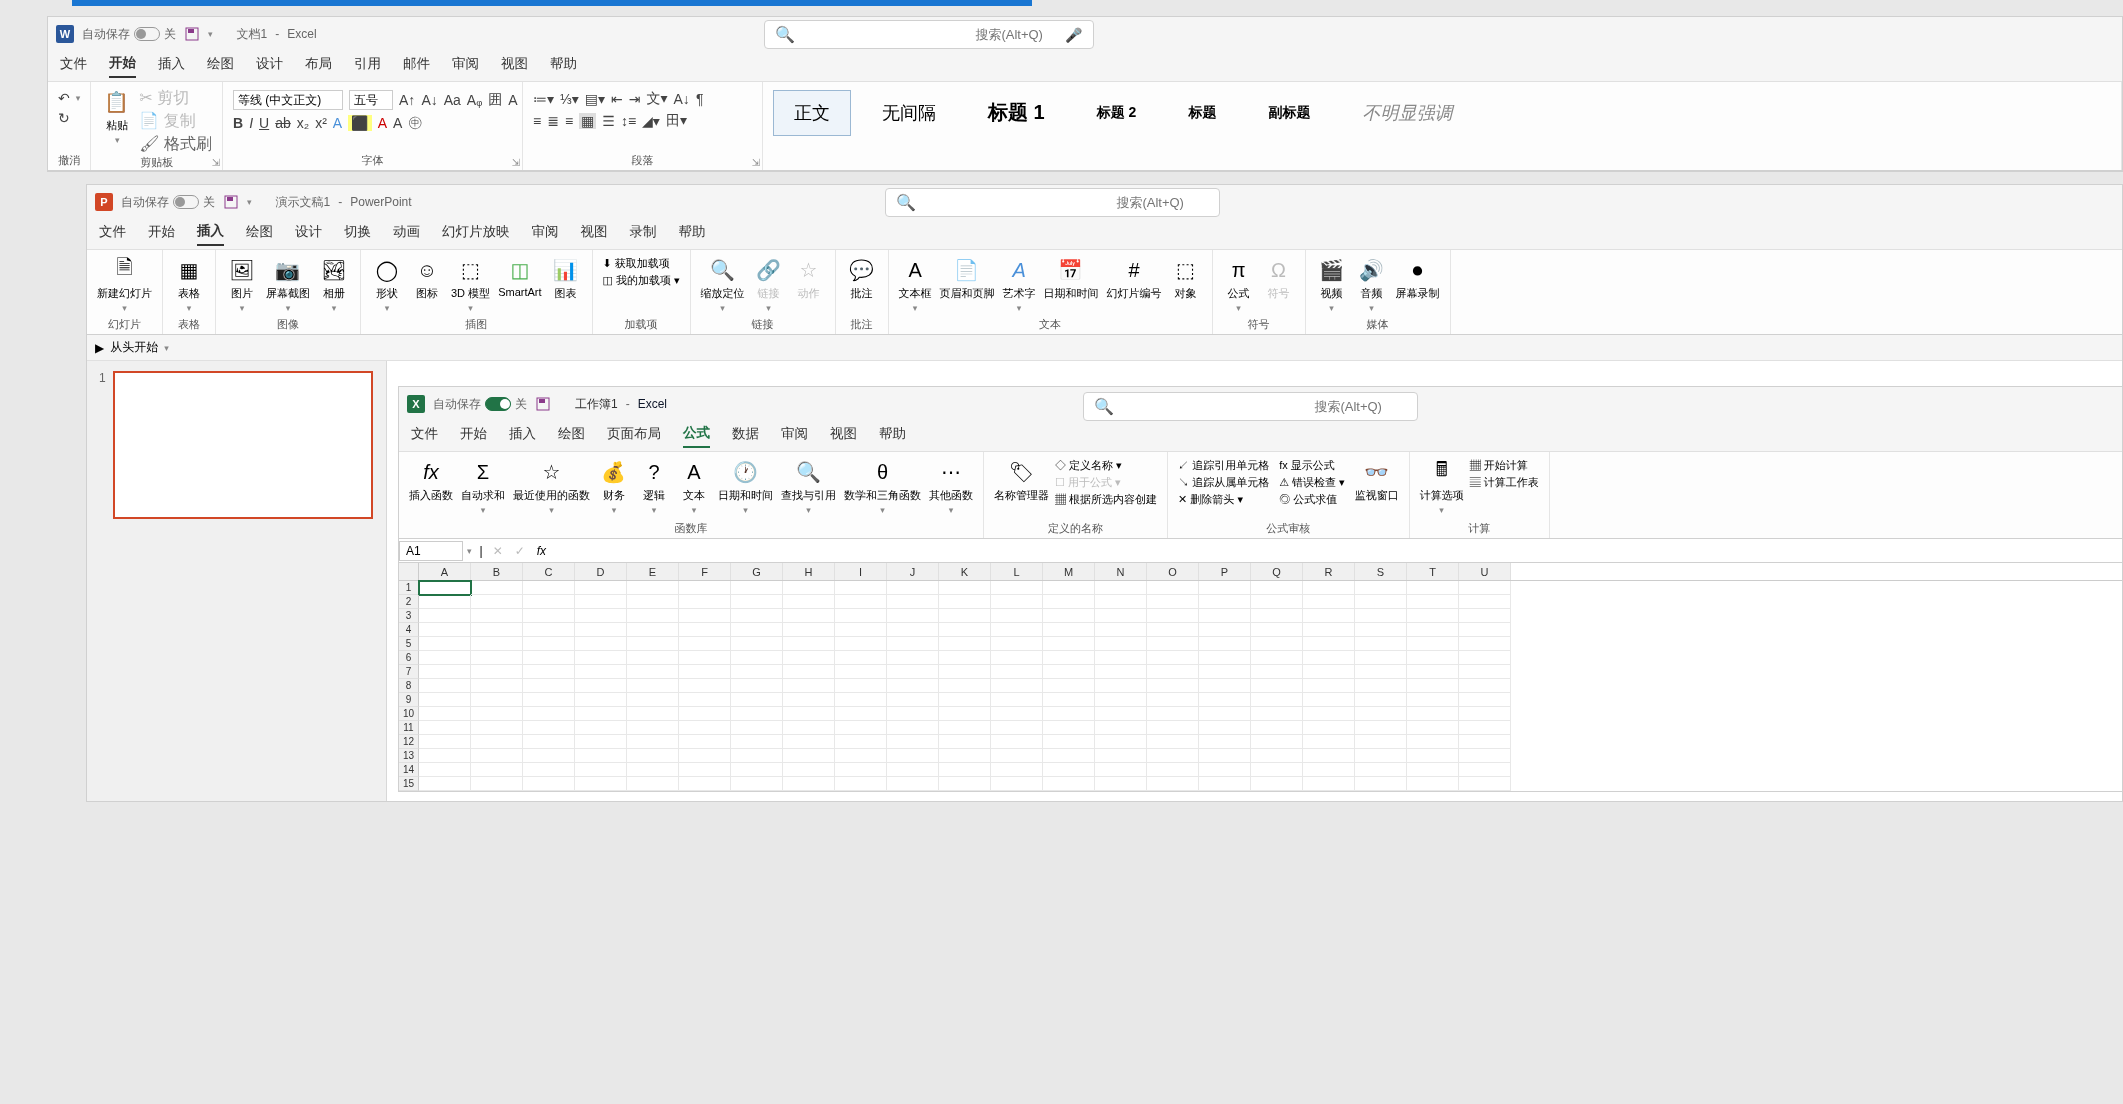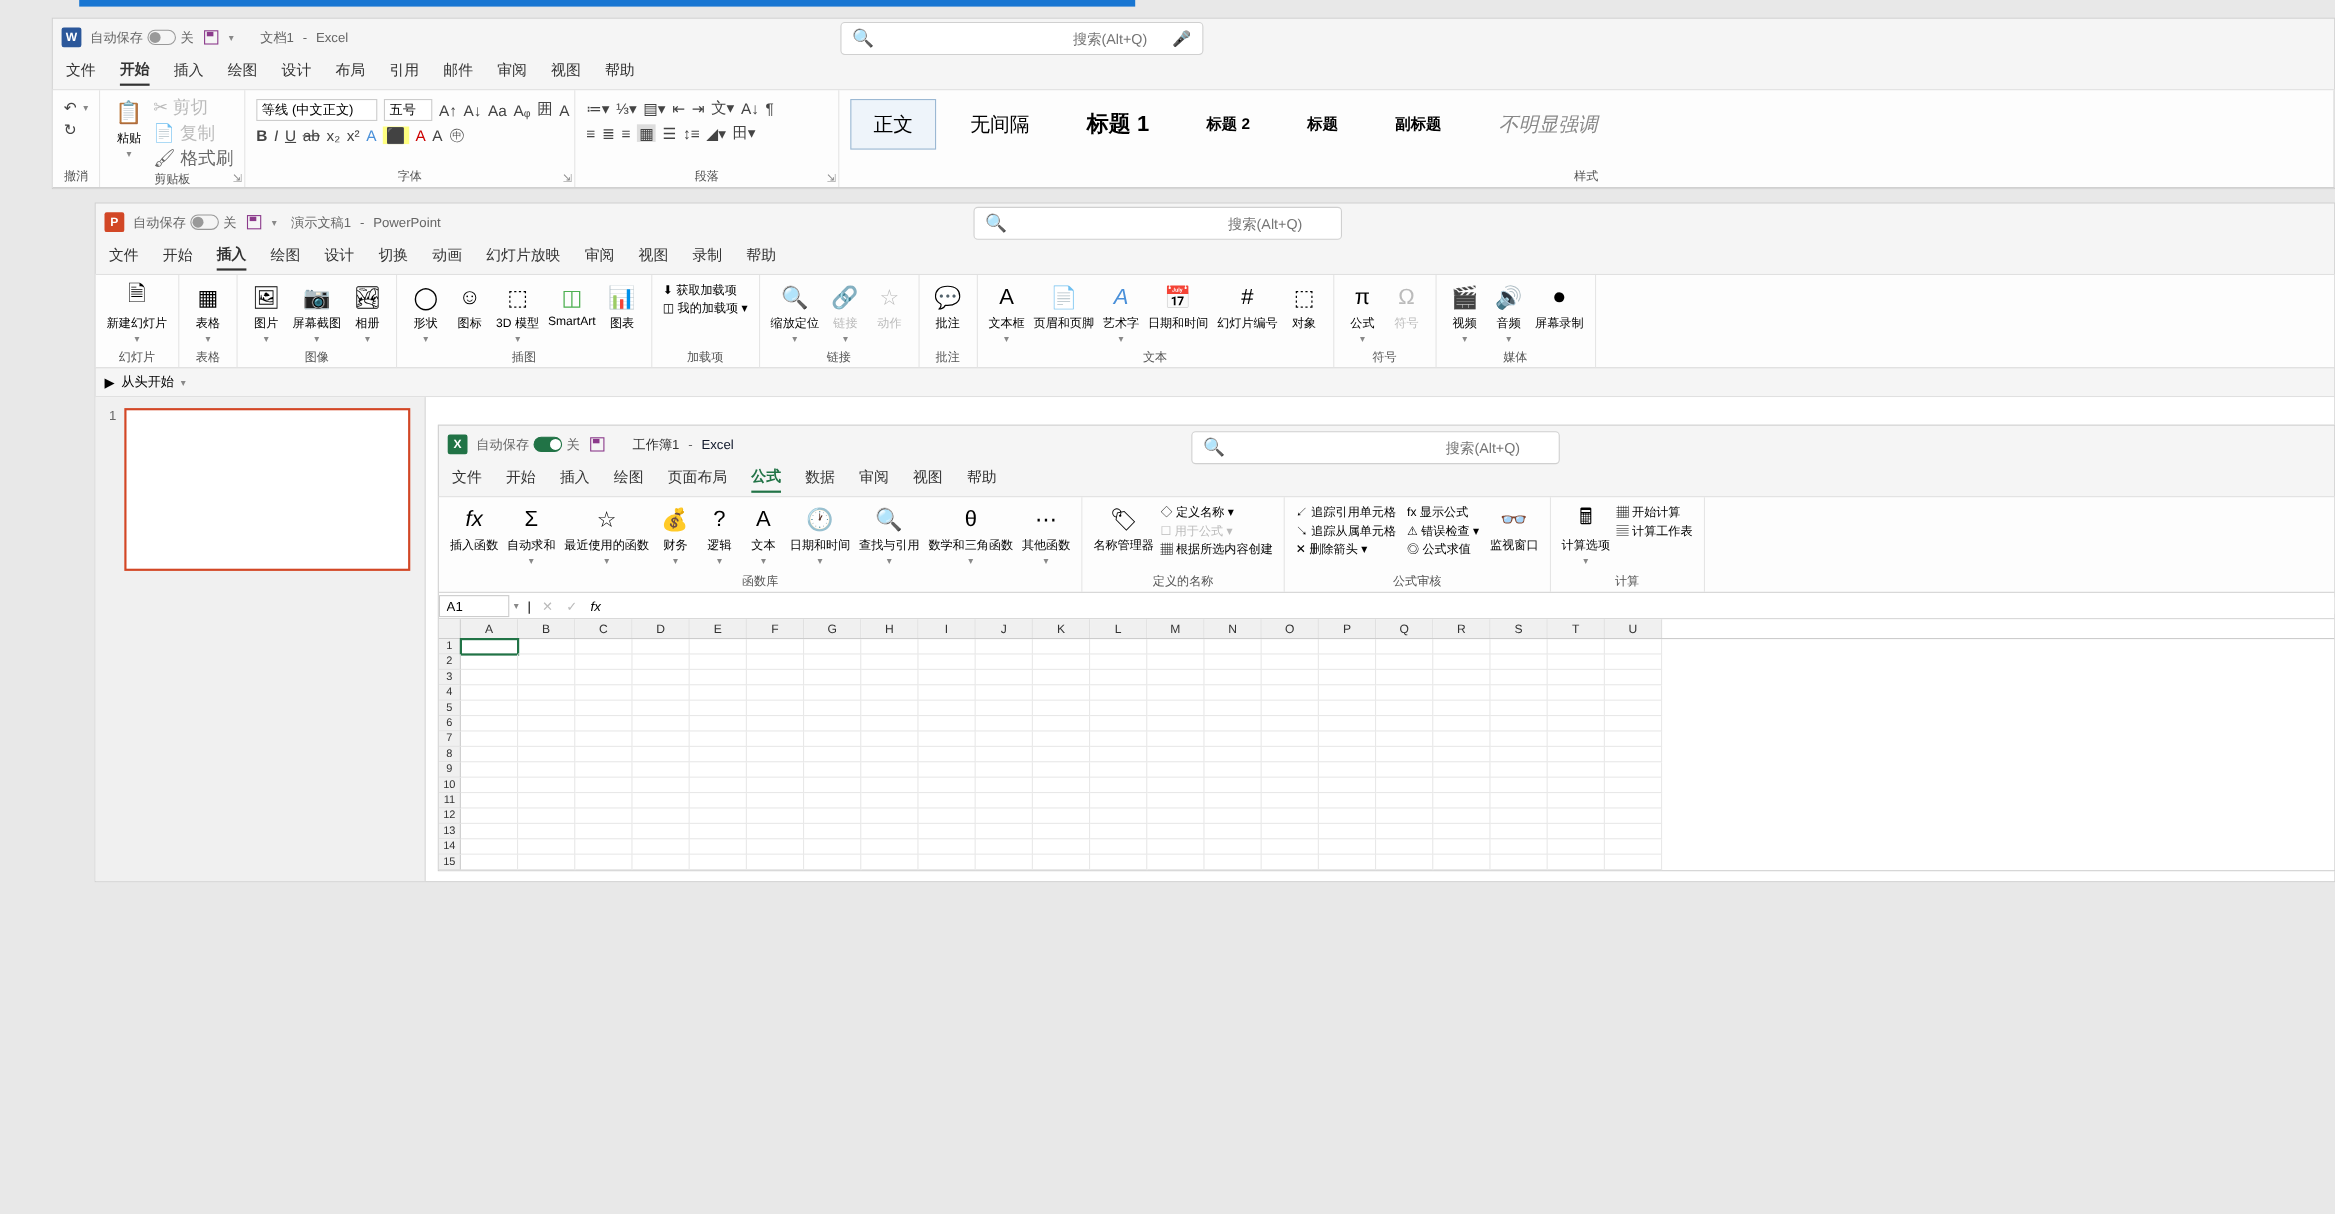--- a/index.html
+++ b/index.html
@@ -196,21 +196,20 @@
     <div class="ribbon-group" style="flex:1">
       <div class="style-gallery">
         <div class="style-item selected">正文</div>
         <div class="style-item">无间隔</div>
         <div class="style-item h1">标题 1</div>
         <div class="style-item h2">标题 2</div>
         <div class="style-item h2">标题</div>
         <div class="style-item h2">副标题</div>
         <div class="style-item faded">不明显强调</div>
       </div>
-      <div class="ribbon-group-label">样式</div>
     </div>
   </div>
 </div>
 <div class="search-box word-search">
   <span>🔍</span>
   <input style="width: 240px;" placeholder="搜索(Alt+Q)">
   <span class="mic-icon">🎤</span>
 </div>
 
 <div class="ppt-win">
@@ -219,21 +218,21 @@
     <div class="autosave-toggle">
       <span>自动保存</span>
       <span class="toggle"></span>
       <span>关</span>
     </div>
     <svg class="save-icon" viewBox="0 0 16 16">
         <rect x="2" y="2" width="12" height="12" fill="none" stroke="currentColor"></rect>
         <rect x="4" y="3" width="6" height="4" fill="currentColor"></rect>
       </svg>
     <span class="dropdown-caret">▾</span>
-    <span style="margin-left:5px">演示文稿1</span>
+    <span style="margin-left:16px">演示文稿1</span>
     <span>-</span>
     <span>PowerPoint</span>
   </div>
   <div class="ppt-tabs">
     <span>文件</span>
     <span>开始</span>
     <span class="active">插入</span>
     <span>绘图</span>
     <span>设计</span>
     <span>切换</span>

